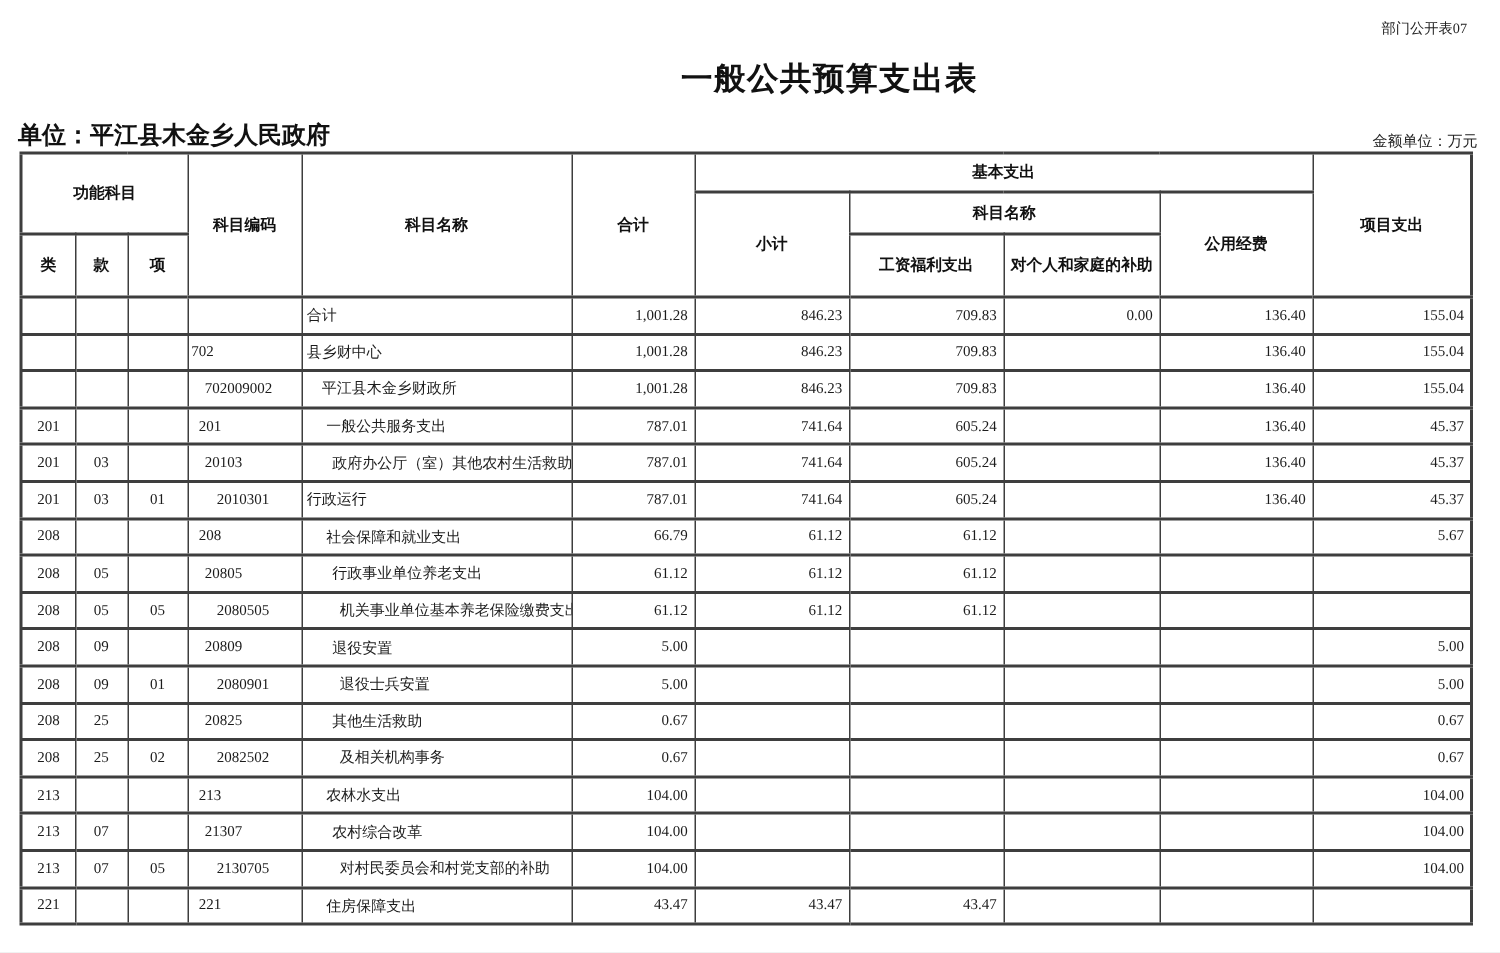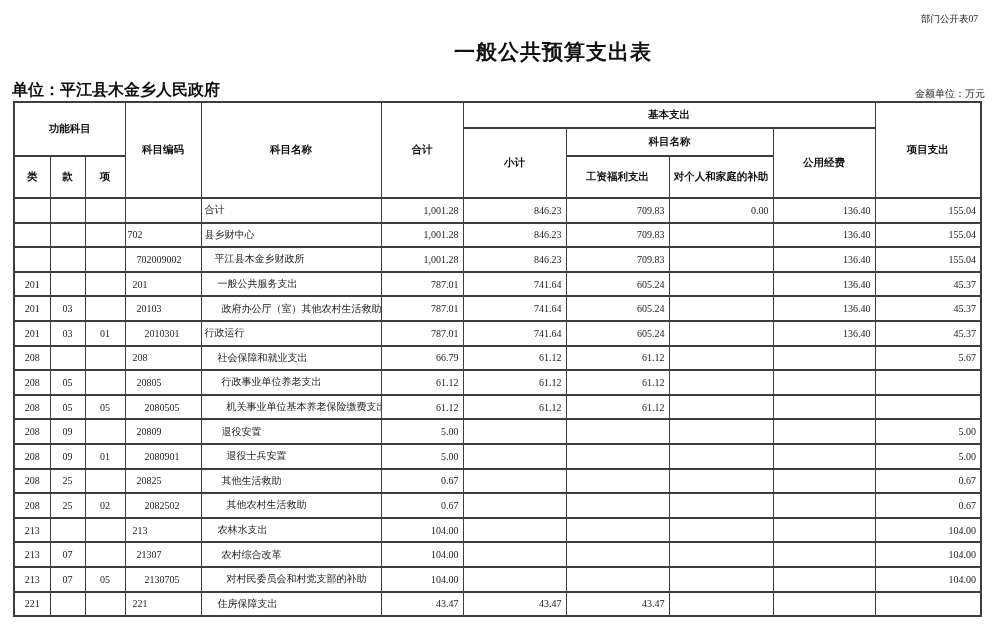--- a/index.html
+++ b/index.html
@@ -296,21 +296,21 @@
           <td class="c-num"></td>
           <td class="c-num"></td>
           <td class="c-num"></td>
           <td class="c-num">0.67</td>
         </tr>
         <tr>
           <td class="c-center">208</td>
           <td class="c-center">25</td>
           <td class="c-center">02</td>
           <td class="c-left" style="padding-left: 19px;">2082502</td>
-          <td class="c-left" style="padding-left: 25px;">其他农村生活救助</td>
+          <td class="c-left" style="padding-left: 25px;">及相关机构事务</td>
           <td class="c-num">0.67</td>
           <td class="c-num"></td>
           <td class="c-num"></td>
           <td class="c-num"></td>
           <td class="c-num"></td>
           <td class="c-num">0.67</td>
         </tr>
         <tr>
           <td class="c-center">213</td>
           <td class="c-center"></td>

